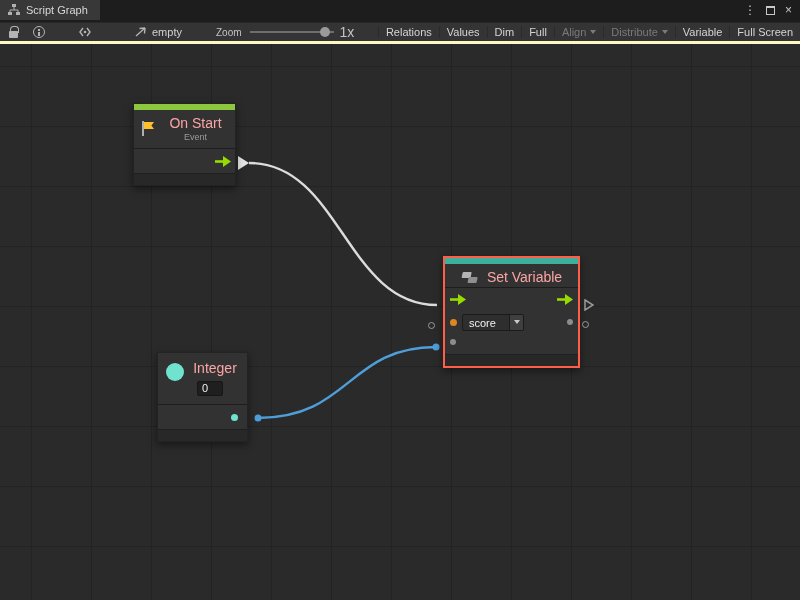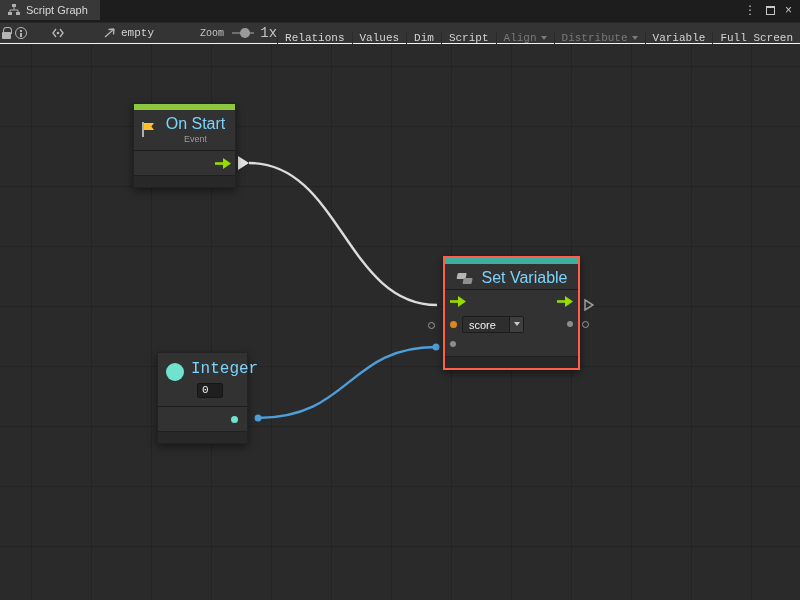--- a/index.html
+++ b/index.html
@@ -7,50 +7,50 @@
   .window { position:relative; width:800px; height:600px; background:#1d1d1d; }
 
   
   .titlebar { position:absolute; top:0; left:0; right:0; height:20px; background:#1d1d1d; display:flex; align-items:stretch; }
   .tab { display:flex; align-items:center; gap:6px; padding:0 12px 0 8px; background:#383838; color:#d8d8d8; font-size:11px; }
   .win-controls { margin-left:auto; display:flex; align-items:center; gap:10px; padding-right:8px; color:#c8c8c8; font-size:12px; }
   .maxbox { width:9px; height:9px; border:1px solid #c8c8c8; border-top-width:2px; display:inline-block; }
   .glyph { cursor:default; }
 
   
-  .toolbar { position:absolute; top:22px; left:0; right:0; height:22px; background:#343434; border-top:1px solid #272727; border-bottom:1px solid #fef9c3; display:flex; align-items:center; font-size:11px; color:#cfcfcf;font-family:Liberation Mono, monospace; }
+  .toolbar { position:absolute; top:22px; left:0; right:0; height:22px; background:#343434; border-top:1px solid #272727; border-bottom:3px solid #fef9c3; display:flex; align-items:center; font-size:11px; color:#cfcfcf; }
   .tb-icon-btn { display:flex; align-items:center; justify-content:center; width:22px; height:20px; }
   .lock { position:relative; width:9px; height:7px; background:#b4b4b4; border-radius:1px; margin-top:4px; }
   .lock::before { content:""; position:absolute; left:1px; top:-5px; width:7px; height:6px; border:1.5px solid #b4b4b4; border-bottom:none; border-radius:3.5px 3.5px 0 0; }
   .info { position:relative; width:12px; height:12px; border:1px solid #b4b4b4; border-radius:50%; }
   .info::before { content:""; position:absolute; left:4px; top:2px; width:2px; height:2px; background:#b4b4b4; }
   .info::after { content:""; position:absolute; left:4px; top:5px; width:2px; height:4px; background:#b4b4b4; }
   .empty-group { display:flex; align-items:center; gap:5px; margin-left:38px; color:#d2d2d2; }
-  .zoom-label { margin-left:46px; color:#c4c4c4; font-size:10px; }
+  .zoom-label { margin-left:34px; color:#c4c4c4; font-size:10px; }
   .slider { position:relative; width:84px; height:20px; margin-left:8px; }
   .slider .track { position:absolute; top:9px; left:0; right:0; height:2px; background:#6e6e6e; }
   .slider .handle { position:absolute; top:5px; right:4px; width:10px; height:10px; border-radius:50%; background:#9a9a9a; }
   .zoom-value { margin-left:6px; color:#c4c4c4; font-size:14px; }
-  .tb-buttons { margin-left:auto; display:flex; height:22px; align-items:flex-end; }
+  .tb-buttons { margin-left:auto; display:flex; height:22px; align-items:center; }
   .tb-btn { display:flex; align-items:center; gap:4px; padding:0 7px; border-left:1px solid #2a2a2a; color:#d4d4d4; white-space:nowrap; }
   .tb-btn.disabled { color:#7a7a7a; }
   .caret { width:0; height:0; border-left:3.5px solid transparent; border-right:3.5px solid transparent; border-top:4px solid currentColor; display:inline-block; }
 
   
   .canvas { position:absolute; top:44px; left:0; width:800px; height:556px; background-color:#2a2a2a;
     background-image: linear-gradient(#232323 1px, transparent 1px), linear-gradient(90deg, #232323 1px, transparent 1px);
     background-size: 60px 60px, 60px 60px; background-position: 31px 22px, 31px 22px; }
   svg.wires { position:absolute; inset:0; pointer-events:none; }
 
   
   .node { position:absolute; background:#323232; border:1px solid #232323; box-shadow:0 3px 8px rgba(0,0,0,.45); color:#ececec; }
   .node .strip { height:6px; }
   .node .sep { height:1px; background:#1d1d1d; }
   .node .footer { height:12px; background:#282828; border-top:1px solid #1f1f1f; }
-  .ntitle { font-size:16px; color:#7dd3fc; }
+  .ntitle { font-size:14px; color:#fca5a5; }
   .nsub { font-size:9px; color:#9a9a9a; margin-top:1px; }
   .dot { border-radius:50%; display:inline-block; }
   .dot.gray { width:6px; height:6px; background:#8c8c8c; }
   .dot.orange { width:7px; height:7px; background:#e0861f; }
   .dot.teal { width:7px; height:7px; background:#6fe3ce; }
   .hollow-circle { position:absolute; width:7px; height:7px; border:1.5px solid #9a9a9a; border-radius:50%; }
 
   
   .node-onstart { left:133px; top:59px; width:103px; }
   .node-onstart .header { display:flex; align-items:center; gap:6px; padding:5px 6px 6px; }
@@ -63,21 +63,21 @@
   .node-setvar .hrow2 { display:flex; align-items:center; justify-content:center; gap:5px; padding:3px 8px 7px; }
   .dropdown { height:17px; background:#4a4a4a; border:1px solid #2d2d2d; border-radius:2px; color:#e6e6e6; font-size:11px; display:flex; align-items:center; gap:6px; padding:0 6px; }
   .node-setvar .flowrow { height:22px; display:flex; align-items:center; justify-content:space-between; padding:0 5px; }
   .scorerow { display:flex; align-items:center; height:24px; padding:0 5px; gap:5px; }
   .combo { display:flex; height:17px; border:1px solid #1b1b1b; background:#2e2e2e; border-radius:2px; overflow:hidden; }
   .combo .val { padding:0 6px; font-size:11px; color:#f0f0f0; line-height:16px; min-width:46px; }
   .combo .btn { width:14px; background:#3f3f3f; display:flex; align-items:center; justify-content:center; border-left:1px solid #1b1b1b; color:#cccccc; }
   .valrow { height:20px; display:flex; align-items:center; padding:0 5px 4px; }
 
   
-  .node-integer { left:157px; top:308px; width:91px;font-family:Liberation Mono, monospace; }
+  .node-integer { left:157px; top:308px; width:91px; }
   .node-integer .header { display:flex; gap:7px; padding:7px 8px 8px; align-items:flex-start; }
   .circle-icon { width:18px; height:18px; border-radius:50%; background:#6fe3ce; flex:none; margin-top:3px; }
   .node-integer .col { flex:1; text-align:center; }
   .intfield { width:26px; height:15px; background:#1f1f1f; border:1px solid #161616; border-radius:2px; color:#f0f0f0; font-size:11px; line-height:13px; text-align:left; padding:0 4px; margin:5px auto 0 6px; }
   .node-integer .portrow { height:24px; display:flex; align-items:center; justify-content:flex-end; padding:0 9px; }
 </style>
 </head>
 <body>
 
 <div class="window">
@@ -133,21 +133,21 @@
       <div class="tb-btn">
           <span>Relations</span>
         </div>
       <div class="tb-btn">
           <span>Values</span>
         </div>
       <div class="tb-btn">
           <span>Dim</span>
         </div>
       <div class="tb-btn">
-          <span>Script</span>
+          <span>Full</span>
         </div>
       <div class="tb-btn disabled">
           <span>Align</span>
           <span class="caret"></span>
         </div>
       <div class="tb-btn disabled">
           <span>Distribute</span>
           <span class="caret"></span>
         </div>
       <div class="tb-btn">

